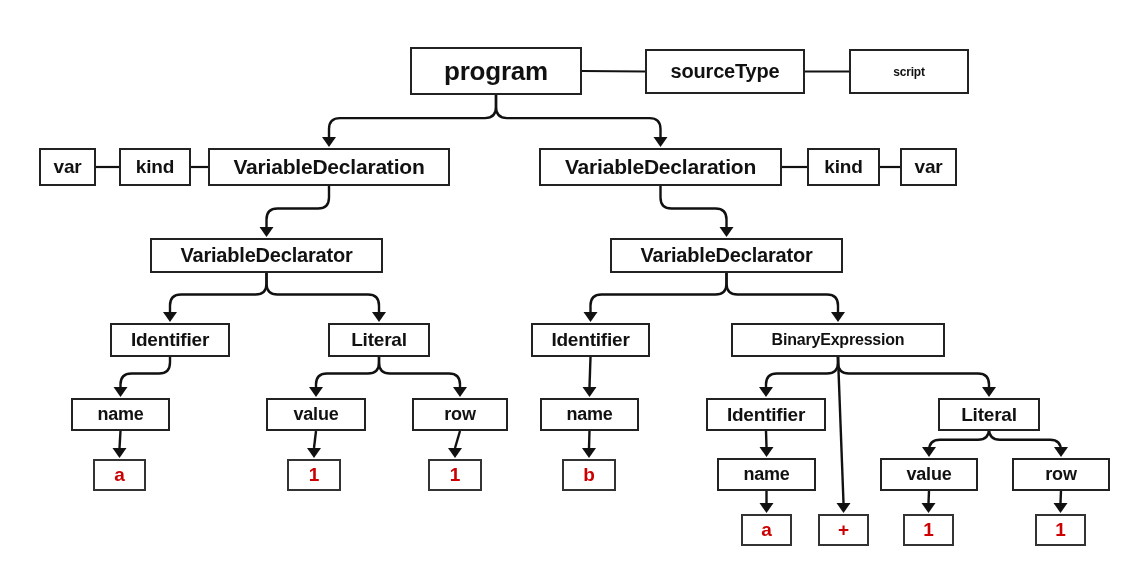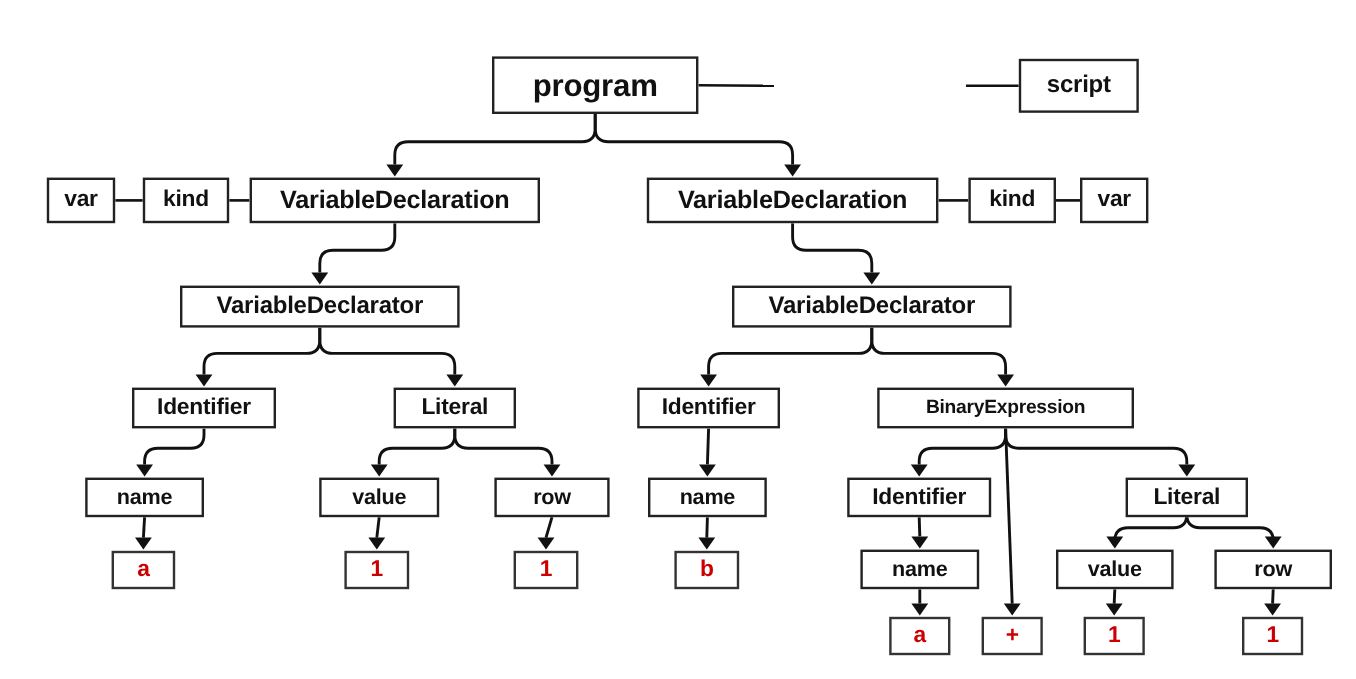--- a/index.html
+++ b/index.html
@@ -101,21 +101,24 @@
       <path d="M766.5,491 L766.5,503" fill="none" stroke="#111111" stroke-width="2.4" stroke-linecap="butt"></path>
       <polygon points="759.5,503 773.5,503 766.5,513" fill="#111111"></polygon>
       <path d="M929,491 L928.5,503" fill="none" stroke="#111111" stroke-width="2.4" stroke-linecap="butt"></path>
       <polygon points="921.5,503 935.5,503 928.5,513" fill="#111111"></polygon>
       <path d="M1061,491 L1060.5,503" fill="none" stroke="#111111" stroke-width="2.4" stroke-linecap="butt"></path>
       <polygon points="1053.5,503 1067.5,503 1060.5,513" fill="#111111"></polygon>
     </svg>
 <div class="node" style="left: 410px; top: 47px; width: 172px; height: 48px; font-size: 26px;">
       <span>program</span>
     </div>
-    <div class="node" style="left: 849px; top: 49px; width: 100px; height: 45px; font-size: 20px;">
+    <div class="node" style="left: 645px; top: 49px; width: 160px; height: 45px; font-size: 20px;">
+      <span>sourceType</span>
+    </div>
+    <div class="node" style="left: 849px; top: 49px; width: 120px; height: 45px; font-size: 12px;">
       <span>script</span>
     </div>
     <div class="node" style="left: 39px; top: 148px; width: 57px; height: 38px; font-size: 19px;">
       <span>var</span>
     </div>
     <div class="node" style="left: 119px; top: 148px; width: 72px; height: 38px; font-size: 19px;">
       <span>kind</span>
     </div>
     <div class="node" style="left: 208px; top: 148px; width: 242px; height: 38px; font-size: 21px;">
       <span>VariableDeclaration</span>

